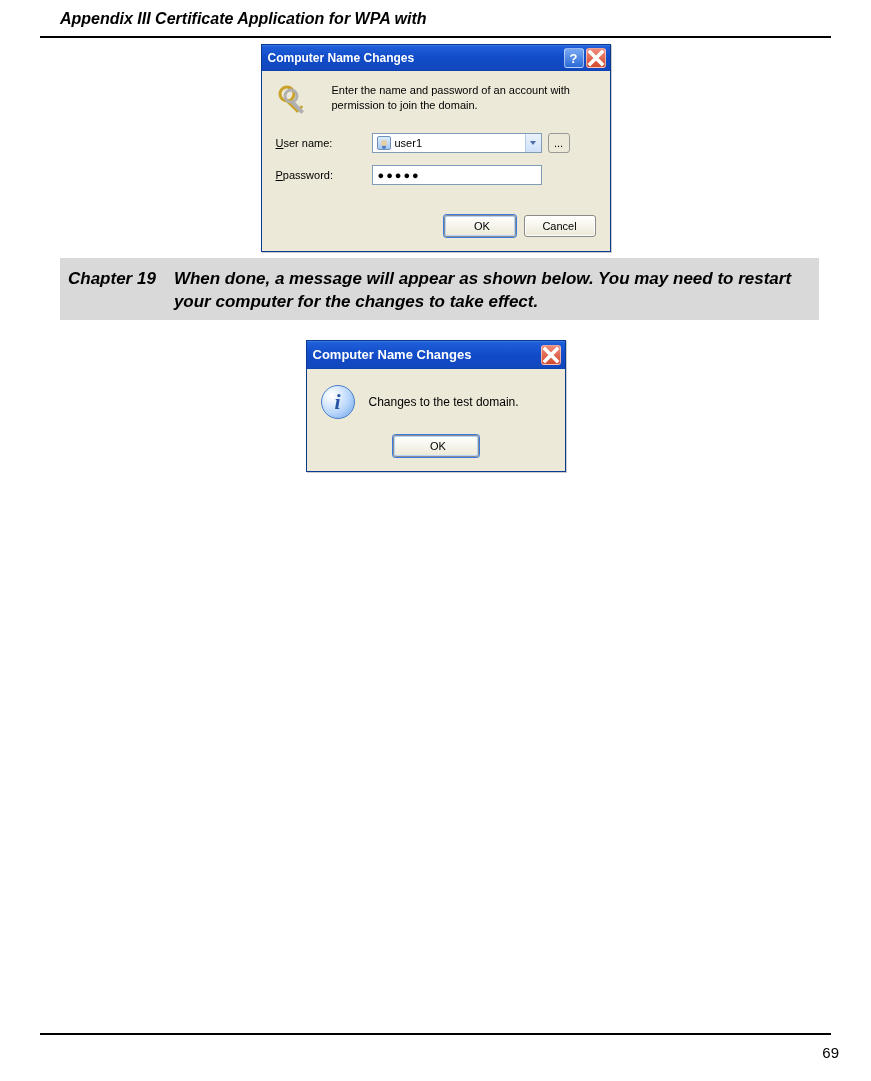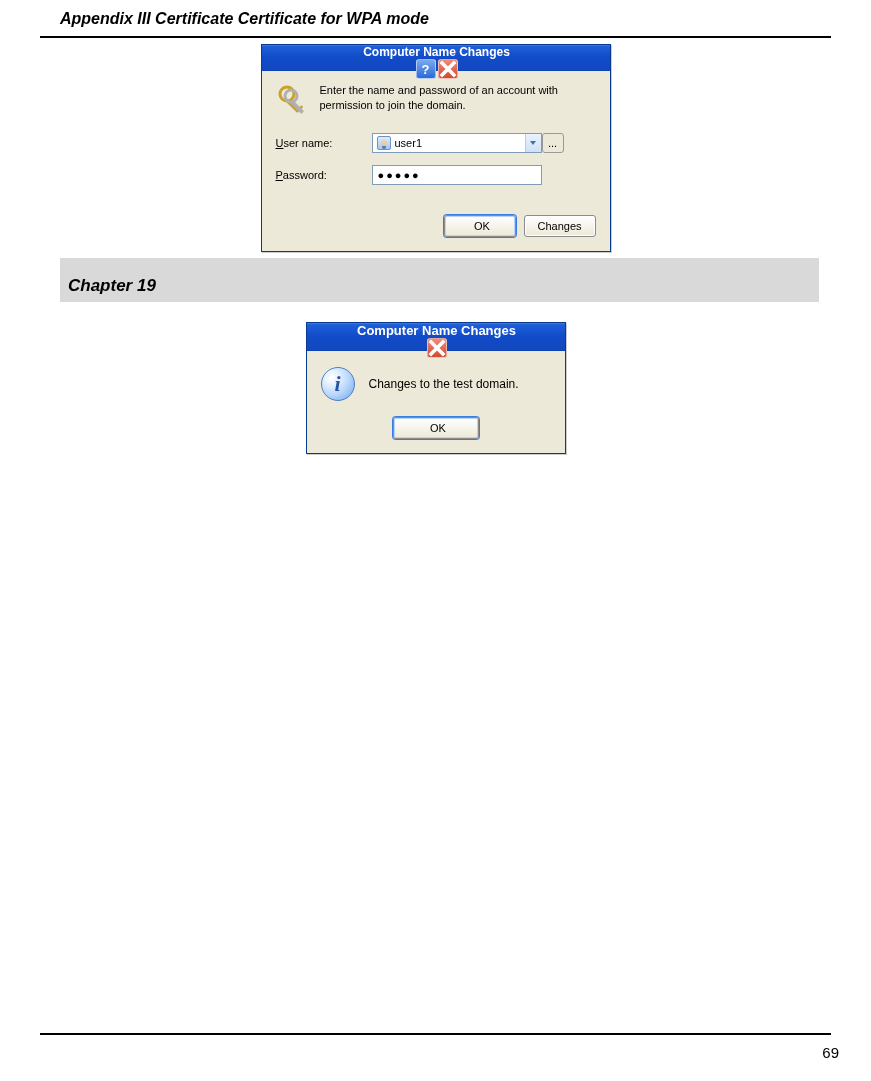--- a/index.html
+++ b/index.html
@@ -26,44 +26,44 @@
       border: 1px solid #0a3a8f;
       background: #ece9d8;
       font-family: Tahoma, sans-serif;
       box-shadow: 1px 1px 0 rgba(0,0,0,.2);
     }
     .titlebar {
       display: flex; align-items: center; justify-content: space-between;
       height: 26px;
       padding: 0 4px 0 6px;
       background: linear-gradient(to bottom, #3b82e0 0%, #1f5ed9 6%, #114bc7 50%, #1248bf 94%, #0d3fab 100%);
-      color: #fff; font-size: 12px; font-weight: bold; flex-direction: column;
+      color: #fff; font-size: 12px; font-weight: bold;
     }
     .titlebar .winbtns { display: flex; gap: 2px; }
     .winbtn {
       width: 20px; height: 20px; border-radius: 3px;
       display:flex; align-items:center; justify-content:center;
       font-size: 13px; font-weight: bold; color:#fff;
       border: 1px solid rgba(255,255,255,.5);
     }
     .help-btn { background: linear-gradient(to bottom,#7aa9f1,#2a6ad8); }
     .close-btn { background: linear-gradient(to bottom,#f08a7b,#d24a2d); }
     .dialog-body1 { padding: 12px 14px 14px 14px; font-size: 11px; color: #000; }
-    .keys-row { display:flex; align-items:flex-start; gap:8px; margin-bottom: 14px; }
+    .keys-row { display:flex; align-items:flex-start; gap:20px; margin-bottom: 14px; }
     .keys-icon {
       width: 36px; height: 36px; position: relative;
     }
     .keys-icon svg { width:36px; height:36px; }
     .instr { font-size: 11px; line-height: 1.35; }
 
     .form-row { display:flex; align-items:center; margin-bottom: 12px; }
     .form-label { width: 96px; font-size: 11px; }
     .form-label .ul { text-decoration: underline; }
 
-    .combo-wrap { display:flex; align-items:center; }
+    .combo-wrap { display:flex; align-items:center; gap:6px; }
     .combo {
       width: 170px; height: 20px; border: 1px solid #7f9db9; background:#fff;
       display:flex; align-items:center; justify-content:space-between;
       padding: 0 0 0 4px; font-size:11px;
     }
     .combo .user { display:flex; align-items:center; gap:4px; }
     .combo .user .uicon {
       width:14px; height:14px; border-radius:2px;
       background: linear-gradient(to bottom,#ddecff,#a7c8ef);
       border:1px solid #6f93bd;
@@ -99,21 +99,21 @@
       font-size: 11px; font-family: Tahoma, sans-serif;
       display:flex; align-items:center; justify-content:center;
       box-shadow: inset 0 0 0 1px #fff;
     }
     .xp-button.default { box-shadow: 0 0 0 1px #3a7de0, inset 0 0 0 1px #b9d4fb; padding-left: 15px; }
 
     
     .chapter-strip {
       margin: 6px 0 20px 0;
       background: #d9d9d9;
-      display:flex; padding: 17px 8px 6px 8px;
+      display:flex; padding: 10px 8px 6px 8px;
       font-family: Verdana, Tahoma, sans-serif;
       font-size: 17px; font-weight: bold; font-style: italic;
       color:#000; align-items:flex-start; gap:18px;
       margin-left: 60px; margin-right: 52px;
     }
     .chapter-strip .chlabel { white-space: nowrap; padding-top: 1px; }
     .chapter-strip .chtext { line-height: 1.35; }
 
     
     .xp-dialog2 {
@@ -139,21 +139,21 @@
     .btn-row2 { display:flex; justify-content:center; margin-top:16px; }
 
     
     .hr-bottom { position:absolute; left:40px; right:40px; bottom:46px; border:none; border-top:2px solid #000; }
     .page-num { position:absolute; right:32px; bottom:20px; font-size:15px; }
   </style>
 </head>
 <body>
 
 <div class="page-header">
-  <span>Appendix III  Certificate Certificate for WPA mode</span>
+  <span>Appendix III  Certificate Application for WPA with</span>
 </div>
 <hr class="hr-top">
 
 <div class="figure-wrap">
   <div class="xp-dialog1">
     <div class="titlebar">
       <span>Computer Name Changes</span>
       <div class="winbtns">
         <div class="winbtn help-btn">?</div>
         <div class="winbtn close-btn">
@@ -194,41 +194,42 @@
             </span>
           </div>
           <div class="browse-btn">
             <span>...</span>
           </div>
         </div>
       </div>
 
       <div class="form-row">
         <div class="form-label">
-          <span class="ul">P</span><span>assword:</span>
+          <span class="ul">P</span><span>password:</span>
         </div>
         <div class="text-input">
           <span>●●●●●</span>
         </div>
       </div>
 
       <div class="btn-row1">
         <div class="xp-button default">
           <span>OK</span>
         </div>
         <div class="xp-button">
-          <span>Changes</span>
+          <span>Cancel</span>
         </div>
       </div>
     </div>
   </div>
 </div>
 
 <div class="chapter-strip">
   <div class="chlabel">Chapter 19</div>
+  <div class="chtext">When done, a message will appear as shown below. You may need to restart your computer for the changes to take effect.</div>
 </div>
 
 <div class="figure-wrap">
   <div class="xp-dialog2">
     <div class="titlebar">
       <span>Computer Name Changes</span>
       <div class="winbtns">
         <div class="winbtn close-btn">
           <svg viewBox="0 0 10 10">
               <path d="M1 1 L9 9 M9 1 L1 9" stroke="#fff" stroke-width="2"></path>

